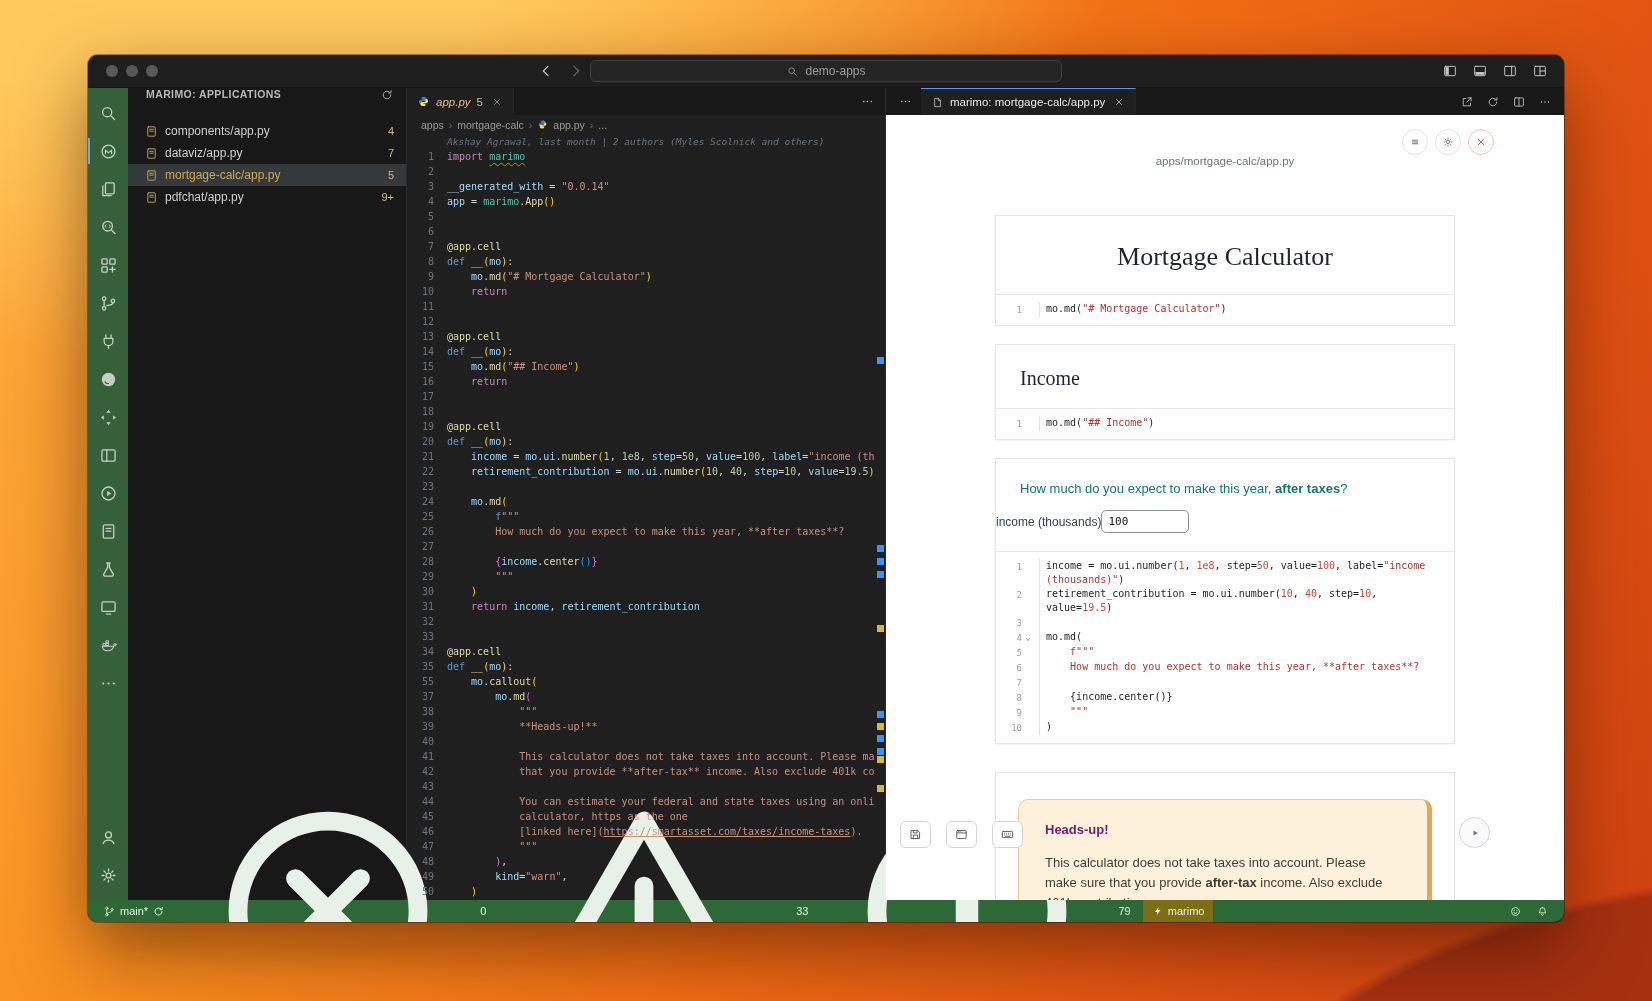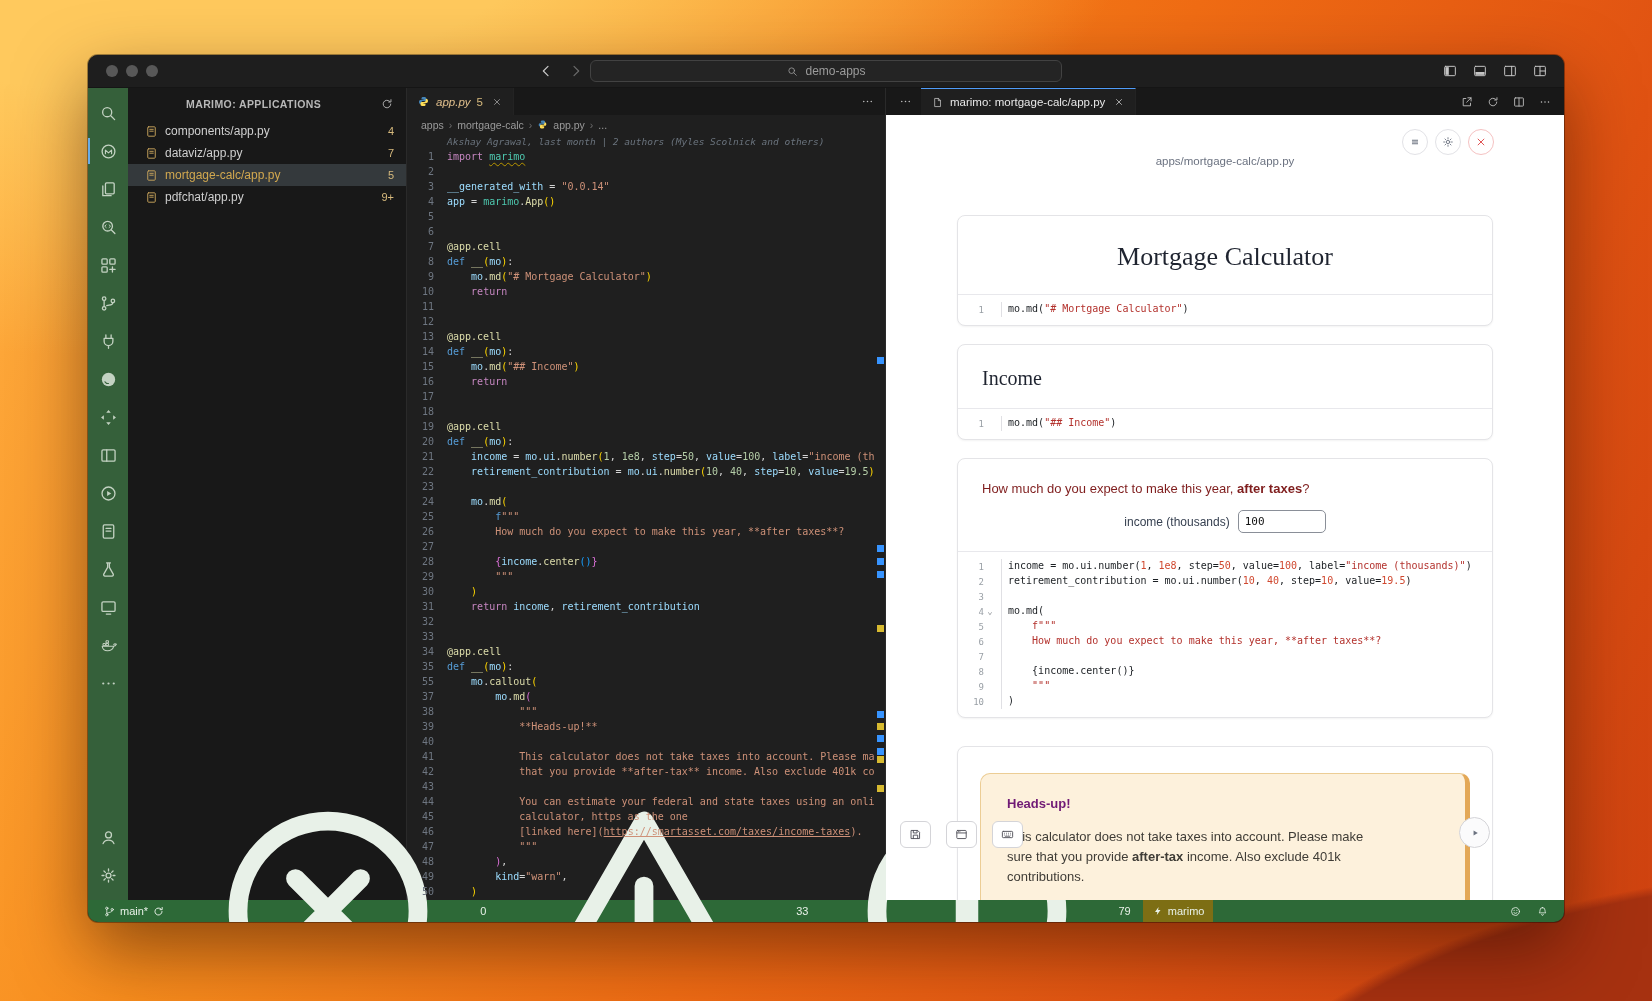--- a/index.html
+++ b/index.html
@@ -42,21 +42,21 @@
 
   
   .activitybar{width:40px; background:#35603a; flex:none; display:flex; flex-direction:column; align-items:center; padding-top:6px;}
   .ab-item{width:40px;height:38px;display:flex;align-items:center;justify-content:center;color:#d7e2d5;position:relative;cursor:pointer;opacity:.88;}
   .ab-item .icon{width:21px;height:21px;}
   .ab-item.active::before{content:""; position:absolute; left:0; top:6px; bottom:6px; width:2px; background:#6fb7ff;}
   .ab-spacer{flex:1;}
 
   
   .sidebar{width:279px; background:#181818; flex:none; border-right:1px solid #2a2a2a; color:#cccccc;}
-  .sb-head{height:32px; display:flex; align-items:center; padding:0 12px 0 18px; font-size:10.5px; letter-spacing:.4px; color:#b8b8b8; font-weight:bold;margin-left:40px;}
+  .sb-head{height:32px; display:flex; align-items:flex-start; padding:0 12px 0 18px; font-size:10.5px; letter-spacing:.4px; color:#b8b8b8; font-weight:bold;}
   .sb-head .icon{margin-left:auto; width:14px;height:14px; color:#c0c0c0;}
   .file-row{height:22px; display:flex; align-items:center; padding:0 12px 0 16px; font-size:12px; color:#cfcfcf; cursor:pointer;}
   .file-row .icon{width:15px;height:15px;color:#c9a45c;margin-right:6px;flex:none;}
   .file-row .count{margin-left:auto;color:#d7ba7d;font-size:11px;}
   .file-row.selected{background:#34393c;}
   .file-row.selected .fname{color:#d2a84f;}
 
   
   .egroup1{width:479px; flex:none; display:flex; flex-direction:column; background:#1f1f1f; border-right:1px solid #2a2a2a; min-width:0;}
   .tabbar{height:27px; background:#181818; display:flex; align-items:stretch; flex:none; color:#bdbdbd;}
@@ -91,33 +91,33 @@
   .tabbar-lead{display:flex; align-items:center; padding:0 8px 0 12px; color:#bdbdbd;}
   .tabbar-lead .icon{width:15px;height:15px;}
   .eg2-actions{margin-left:auto; display:flex; align-items:center; gap:12px; padding-right:12px; color:#c4c4c4;}
   .eg2-actions .icon{width:14px;height:14px;}
   .panel{flex:1; background:#ffffff; position:relative; overflow:hidden; color:#1f2937;}
   .panel-icons{position:absolute; top:14px; right:70px; display:flex; gap:7px;}
   .pi-btn{width:26px;height:26px;border-radius:50%;border:1px solid #e2e2e6;background:#fff;display:flex;align-items:center;justify-content:center;color:#6b7280;cursor:pointer;}
   .pi-btn .icon{width:14px;height:14px;}
   .pi-btn.danger{border-color:#f5c2c2;color:#e05252;}
   .apppath{margin-top:40px; text-align:center; font-family:Liberation Sans, sans-serif; font-size:11.5px; color:#6b7280;}
-  .card{width:536px; margin:0 auto; background:#fff; border:1px solid #e4e4e7; border-radius:8px; box-shadow:0 1px 2px rgba(0,0,0,.05);}
+  .card{width:460px; margin:0 auto; background:#fff; border:1px solid #e4e4e7; border-radius:0; box-shadow:0 1px 2px rgba(0,0,0,.05);}
   .card-title-c{font-family:"Liberation Serif", serif; font-size:26px; color:#1f2430; text-align:center; padding:26px 10px 22px;}
   .card-title-l{font-family:"Liberation Serif", serif; font-size:20px; color:#1f2430; padding:22px 10px 18px 24px;}
   .card-div{border-top:1px solid #e8e8ec;}
   .pcode{padding:7px 10px 8px 6px; font-family:"DejaVu Sans Mono", monospace; font-size:10px; line-height:14px;}
   .pcl{display:flex;}
   .pcl .pn-col{width:20px; flex:none; text-align:right; color:#9aa0a6; font-size:9px; padding-top:1px;}
   .pcl .chev{width:12px; flex:none; color:#8b8f94; font-size:9px; text-align:center;}
   .pcl .gut{border-left:1px solid #e0e0e4; margin:0 6px 0 5px;}
   .pcl .ptxt{white-space:pre-wrap; word-break:break-word; flex:1;}
   .pk-pl{color:#1b1f23}.pk-ps{color:#b3312c}.pk-pn{color:#d0482f}
-  .prompt{font-size:13px; color:#7f1d1d; padding:22px 24px 6px;}
-  .inputrow{display:flex; align-items:center; justify-content:center; gap:8px; padding:8px 0 18px;}
+  .prompt{font-size:13px; color:#0f766e; padding:22px 24px 6px;}
+  .inputrow{display:flex; align-items:center; justify-content:flex-start; padding:8px 0 18px;}
   .inputrow label{font-size:12px; color:#374151;}
   .num-input{width:88px; height:23px; border:1px solid #8a8f98; border-radius:5px; font-family:"DejaVu Sans Mono", monospace; font-size:11px; padding:0 6px; color:#111;}
   .card4{margin-top:28px; height:300px; padding:26px 22px;}
   .callout{background:#fdf1dc; border:1px solid #eccd95; border-right:5px solid #e3a857; border-radius:10px; padding:22px 26px; height:100%;}
   .callout h4{font-size:13px; color:#701a75; margin-bottom:16px;}
   .callout p{font-size:13px; color:#3f3c36; line-height:1.55; margin-bottom:14px; max-width:370px;}
   .float-btns{position:absolute; left:14px; bottom:52px; display:flex; gap:15px;}
   .fbtn{width:31px;height:27px;border:1px solid #d4d4d8;border-radius:6px;background:#fff;display:flex;align-items:center;justify-content:center;color:#52525b;cursor:pointer;}
   .fbtn .icon{width:15px;height:15px;}
   .playbtn{position:absolute; right:74px; bottom:52px; width:31px;height:31px;border-radius:50%;border:1px solid #d4d4d8;background:#fbfbfc;display:flex;align-items:center;justify-content:center;color:#6b7280;cursor:pointer;}

